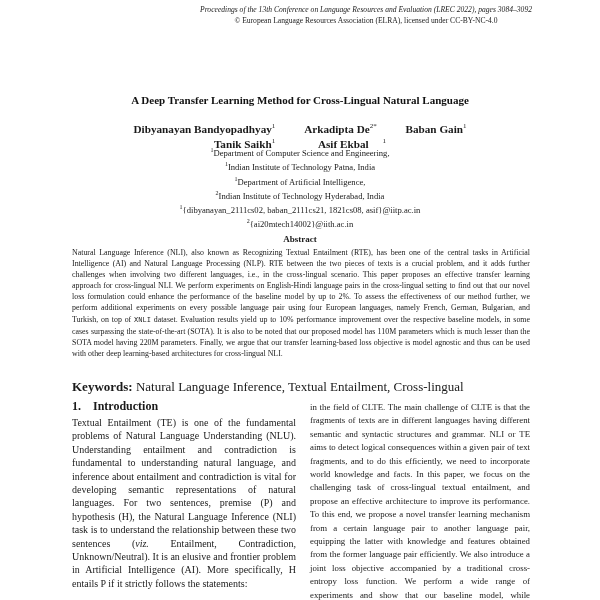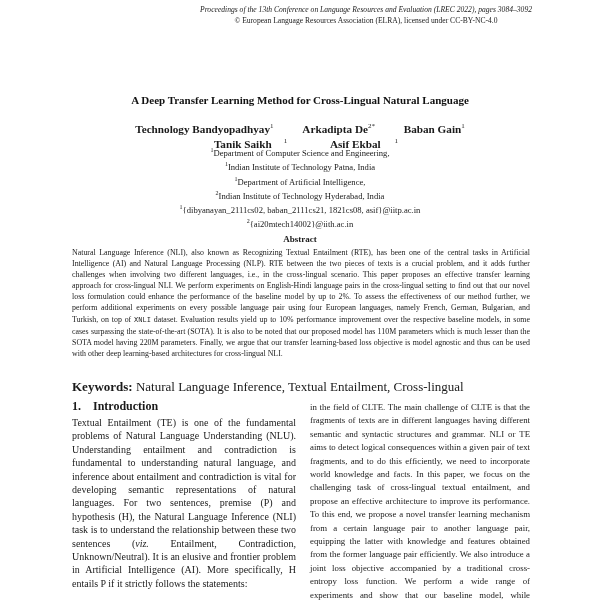--- a/index.html
+++ b/index.html
@@ -70,26 +70,26 @@
   <div class="l1">Proceedings of the 13th Conference on Language Resources and Evaluation (LREC 2022), pages 3084–3092</div>
   <div>© European Language Resources Association (ELRA), licensed under CC-BY-NC-4.0</div>
 </div>
 
 <div class="title">
   <div>A Deep Transfer Learning Method for Cross-Lingual Natural Language</div>
 </div>
 
 <div class="authors">
   <div class="row">
-    <span><span style="margin:0">Technology Bandyopadhyay</span><sup>1</sup></span>
+    <span><span style="margin:0">Dibyanayan Bandyopadhyay</span><sup>1</sup></span>
     <span><span style="margin:0">Arkadipta De</span><sup>2*</sup></span>
     <span><span style="margin:0">Baban Gain</span><sup>1</sup></span>
   </div>
   <div class="row">
-    <span><span style="margin:12px">Tanik Saikh</span><sup>1</sup></span>
+    <span><span style="margin:0">Tanik Saikh</span><sup>1</sup></span>
     <span><span style="margin:14px">Asif Ekbal</span><sup>1</sup></span>
   </div>
 </div>
 
 <div class="affil">
   <div><sup>1</sup><span>Department of Computer Science and Engineering,</span></div>
   <div><sup>1</sup><span>Indian Institute of Technology Patna, India</span></div>
   <div><sup>1</sup><span>Department of Artificial Intelligence,</span></div>
   <div><sup>2</sup><span>Indian Institute of Technology Hyderabad, India</span></div>
   <div><sup>1</sup><span>{dibyanayan_2111cs02, baban_2111cs21, 1821cs08, asif}@iitp.ac.in</span></div>

